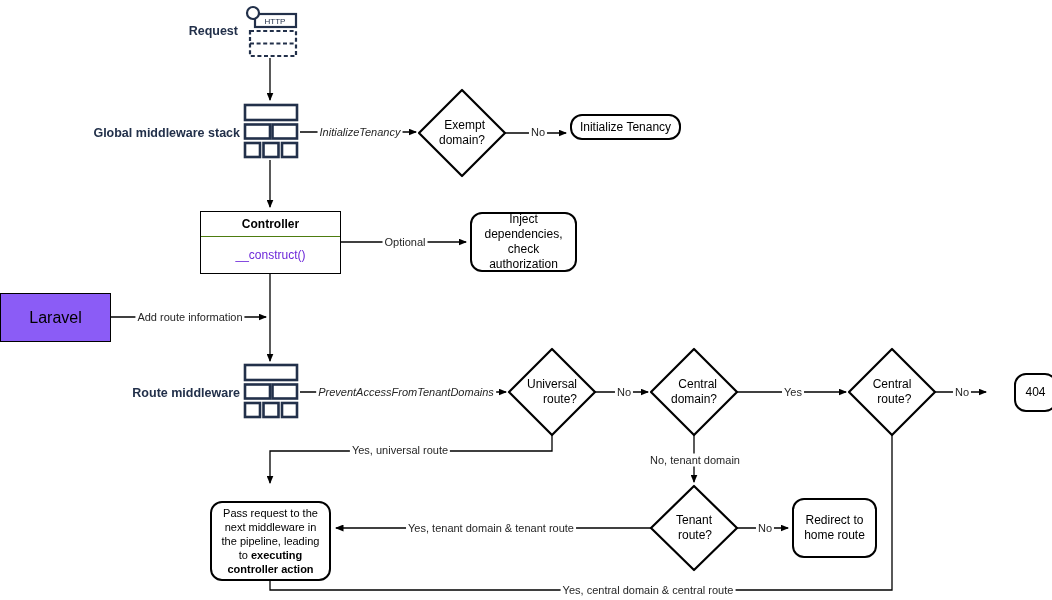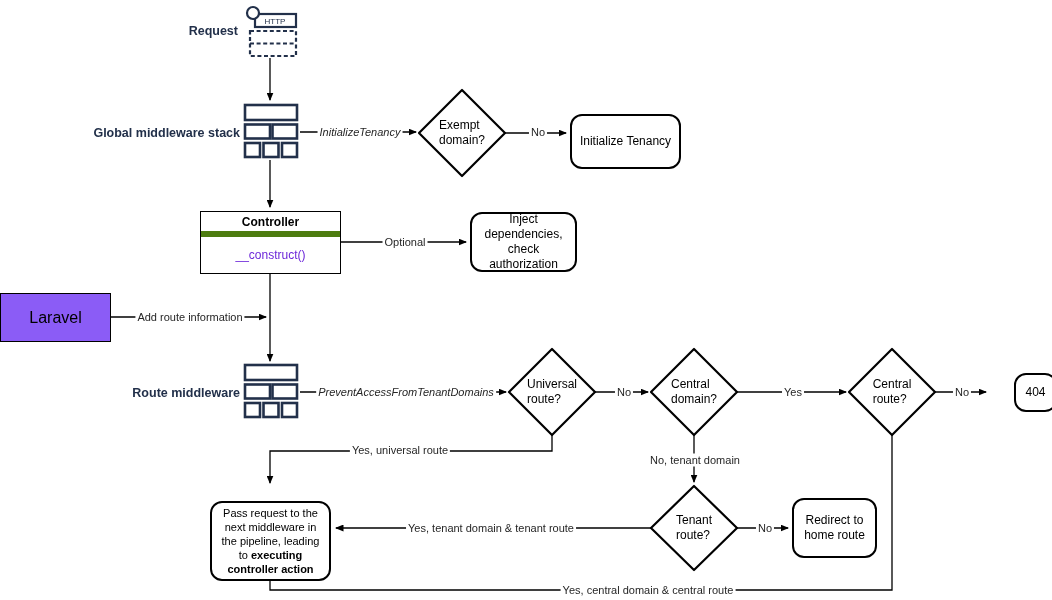--- a/index.html
+++ b/index.html
@@ -36,21 +36,21 @@
     line-height: 13px;
   }
   .edge-label.italic { font-style: italic; }
 
   
   .diamond-label {
     position: absolute;
     transform: translate(-50%, -50%);
     font-size: 12px;
     color: #000000;
-    text-align: left;
+    text-align: right;
     white-space: pre-line;
     line-height: 15px;
   }
 
   
   .rounded-box {
     position: absolute;
     border: 2.5px solid #000000;
     border-radius: 12px;
     background: #ffffff;
@@ -84,21 +84,21 @@
     flex-direction: column;
   }
   .uml-head {
     height: 25px;
     display: flex;
     align-items: center;
     justify-content: center;
     font-size: 12px;
     font-weight: bold;
     color: #000000;
-    border-bottom: 6px solid #4d7c0f;
+    border-bottom: 1px solid #4d7c0f;
   }
   .uml-body {
     flex: 1;
     display: flex;
     align-items: center;
     justify-content: center;
     font-size: 12px;
     color: #6d28d9;
   }
   .icon-svg { position: absolute; }
@@ -170,21 +170,21 @@
       <rect x="2" y="40" width="15" height="14"></rect>
       <rect x="20.5" y="40" width="15" height="14"></rect>
       <rect x="39" y="40" width="15" height="14"></rect>
     </g>
   </svg>
 
   <div class="nav-label" style="left:88px; top:24px; width:150px;">Request</div>
   <div class="nav-label" style="left:40px; top:126px; width:200px;">Global middleware stack</div>
   <div class="nav-label" style="left:40px; top:386px; width:200px;">Route middleware</div>
 
-  <div class="rounded-box" style="left:570px; top:114px; width:111px; height:55px;">Initialize Tenancy</div>
+  <div class="rounded-box" style="left:570px; top:114px; width:111px; height:26px;">Initialize Tenancy</div>
   <div class="rounded-box" style="left:470px; top:212px; width:107px; height:60px;">Inject dependencies,
 check authorization</div>
   <div class="rounded-box" style="left:1014px; top:373px; width:43px; height:39px;">404</div>
   <div class="rounded-box" style="left:792px; top:498px; width:85px; height:60px;">Redirect to
 home route</div>
   <div class="rounded-box small-text" style="left:210px; top:487px; width:121px; height:80px;">
     <div><span>Pass request to the next middleware in the pipeline, leading to </span><b>executing controller action</b></div>
   </div>
 
   <div class="uml-box" style="left:200px; top:211px; width:141px; height:63px;">

